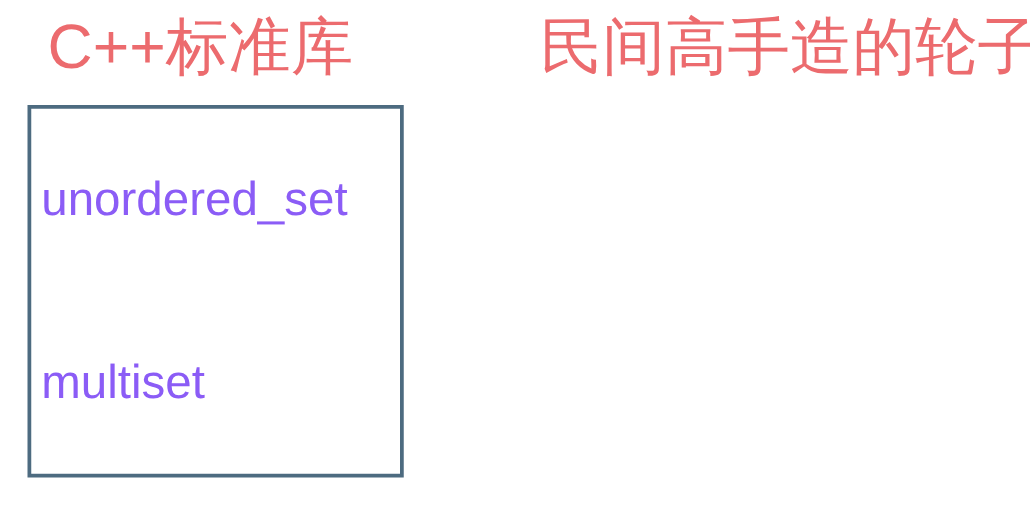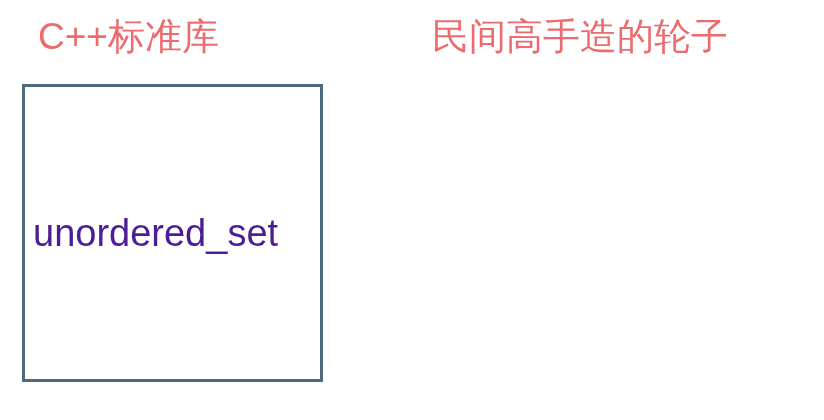--- a/index.html
+++ b/index.html
@@ -11,21 +11,21 @@
     position: relative;
     width: 824px;
     height: 420px;
     background: #ffffff;
     font-family: "Liberation Sans", sans-serif;
     overflow: hidden;
   }
   .panel-title {
     position: absolute;
     top: 16px;
-    font-size: 37px;
+    font-size: 50px;
     line-height: 42px;
     font-weight: 400;
     color: #ec6b6e;
     white-space: nowrap;
   }
   .panel-title.left { left: 38px; }
   .panel-title.right { left: 432px; }
   .panel-box {
     position: absolute;
     top: 84px;
@@ -43,31 +43,32 @@
     padding-left: 8px;
   }
   .panel-box.right {
     left: 452px;
     width: 302px;
     padding-left: 15px;
   }
   .list-item {
     font-size: 38px;
     line-height: 44px;
-    color: #4c1d95;
+    color: #8b5cf6;
     white-space: nowrap;
   }
 </style>
 </head>
 <body>
 
 <div class="canvas">
 
   <div class="panel-title left">C++标准库</div>
 
   <div class="panel-title right">民间高手造的轮子</div>
 
   <div class="panel-box left">
     <div class="list-item">unordered_set</div>
+    <div class="list-item">multiset</div>
   </div>
 
 
 </div>
 
 </body></html>

